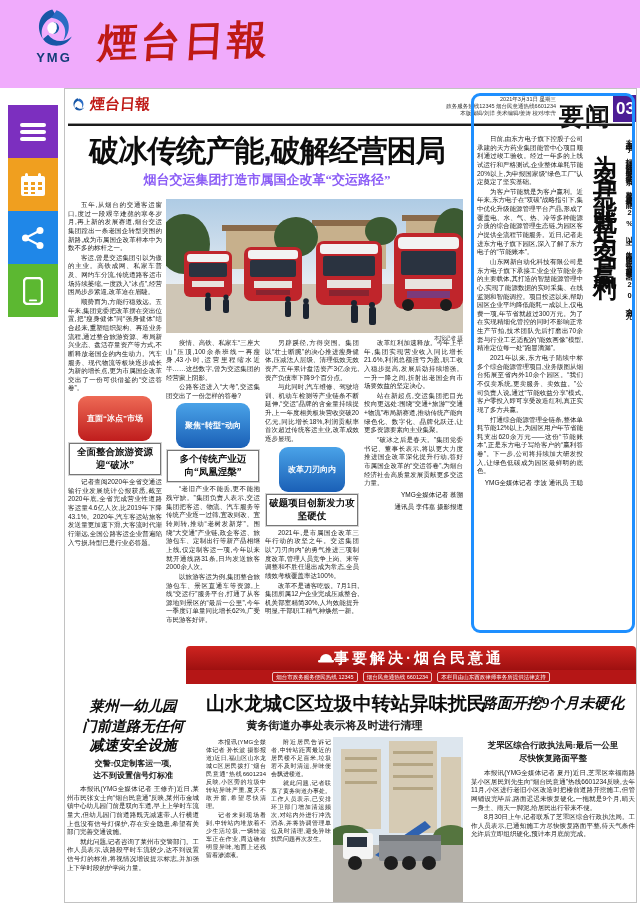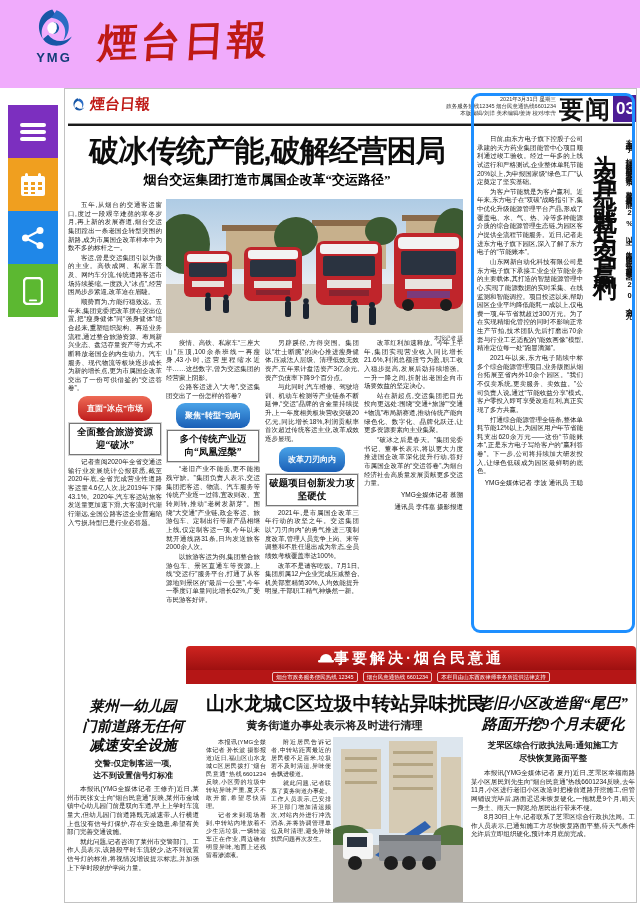--- a/index.html
+++ b/index.html
@@ -18,31 +18,31 @@
   .sb-cal{top:158px;background:#f09f1f;}
   .sb-share{top:211px;background:#1f87e8;}
   .sb-phone{top:264px;background:#5cb831;}
   
   .page{position:absolute;left:64px;top:88px;width:573px;height:815px;background:#fff;
         border:1px solid #c2c2c2;box-sizing:border-box;overflow:hidden;color:#1a1a1a;}
   .mini-mast{position:absolute;left:5px;top:6px;display:flex;align-items:center;gap:3px;}
   .mini-mast-text{font-family:"DejaVu Serif",serif;font-weight:900;font-size:15px;color:#bf1a16;transform:skewX(-4deg);}
   .info-lines{position:absolute;left:331px;top:7px;width:160px;text-align:right;
               font-size:5.5px;line-height:1.3;color:#333;}
-  .section-label{position:absolute;left:494px;top:4px;font-size:25px;font-weight:900;letter-spacing:1px;color:#111;}
+  .section-label{position:absolute;left:494px;top:11px;font-size:25px;font-weight:900;letter-spacing:1px;color:#111;}
   .page-no{position:absolute;left:548px;top:6px;width:25px;height:27px;background:#4c1d95;color:#fff;
            font-size:17px;font-weight:700;display:flex;align-items:center;justify-content:center;}
   .top-rule{position:absolute;left:3px;right:3px;top:34px;height:2px;background:#1b1b1b;border-top:1px solid #999;}
   .lead-headline{position:absolute;left:2px;top:42px;width:400px;text-align:center;
                  font-size:30px;font-weight:900;letter-spacing:-1px;color:#0c0c0c;white-space:nowrap;}
   .lead-subhead{position:absolute;left:2px;top:82px;width:400px;text-align:center;
-                font-family:"Liberation Serif",serif;font-weight:700;font-size:13px;color:#000000;}
+                font-family:"Liberation Serif",serif;font-weight:700;font-size:13px;color:#8b5cf6;}
   .col{position:absolute;overflow:hidden;}
   .para{font-size:6.5px;line-height:1.33;text-align:justify;text-indent:13px;margin:0 0 1px;color:#1c1c1c;}
-  .pill{display:block;margin:3px auto 2px;width:max-content;max-width:92%;padding:7px 9px;border-radius:9px;
+  .pill{display:block;margin:3px auto 2px;width:max-content;max-width:92%;padding:17px 9px;border-radius:9px;
         color:#fff;font-size:8px;font-weight:700;white-space:nowrap;}
   .pill-red{background:linear-gradient(#ee6a55,#bf1d1d);}
   .pill-blue{background:linear-gradient(#4aa3e8,#1a5fb6);}
   .subhead-box{border:1px solid #777;box-shadow:0 0 0 1px #d5d5d5;padding:2px 1px;margin:1px 1px 3px;
                font-size:9.5px;font-weight:800;text-align:center;font-family:"Liberation Serif",serif;color:#111;}
   .byline{font-size:6.5px;text-align:right;color:#111;margin-top:3px;}
   .photo{position:absolute;overflow:hidden;}
   .photo-caption{position:absolute;left:101px;top:246px;width:297px;text-align:right;font-size:5.5px;color:#444;}
   
   .hl-box{position:absolute;left:406px;top:4px;width:164px;height:540px;border:3px solid #1e8fff;
@@ -380,25 +380,24 @@
           <rect x="46" y="98" width="62" height="6" fill="#6f7377"></rect>
           <circle cx="22" cy="126" r="7" fill="#1e1e1e"></circle>
             <circle cx="58" cy="126" r="7" fill="#1e1e1e"></circle>
             <circle cx="76" cy="126" r="7" fill="#1e1e1e"></circle>
             <circle cx="96" cy="126" r="7" fill="#1e1e1e"></circle>
         </g>
       </svg>
     </div>
 
     <div class="br-title bt-title-serif">
-      <div>老旧小区改造留“尾巴”</div>
       <div>路面开挖9个月未硬化</div>
     </div>
     <div class="br-sub">
-      <div>芝罘区综合行政执法局:通知施工方</div>
+      <div>芝罘区综合行政执法局:最后一公里</div>
       <div>尽快恢复路面平整</div>
     </div>
     <div class="br-body">
         <p class="para">本报讯(YMG全媒体记者 夏丹)近日,芝罘区幸福南路某小区居民刘先生向“烟台民意通”热线6601234反映,去年11月,小区进行老旧小区改造时把楼前道路开挖施工,但管网铺设完毕后,路面迟迟未恢复硬化,一拖就是9个月,晴天一身土、雨天一脚泥,给居民出行带来不便。</p>
         <p class="para">8月30日上午,记者联系了芝罘区综合行政执法局。工作人员表示,已通知施工方尽快恢复路面平整,待天气条件允许后立即组织硬化,预计本月底前完成。</p>
       </div>
 
   </div>
 </div>
 

